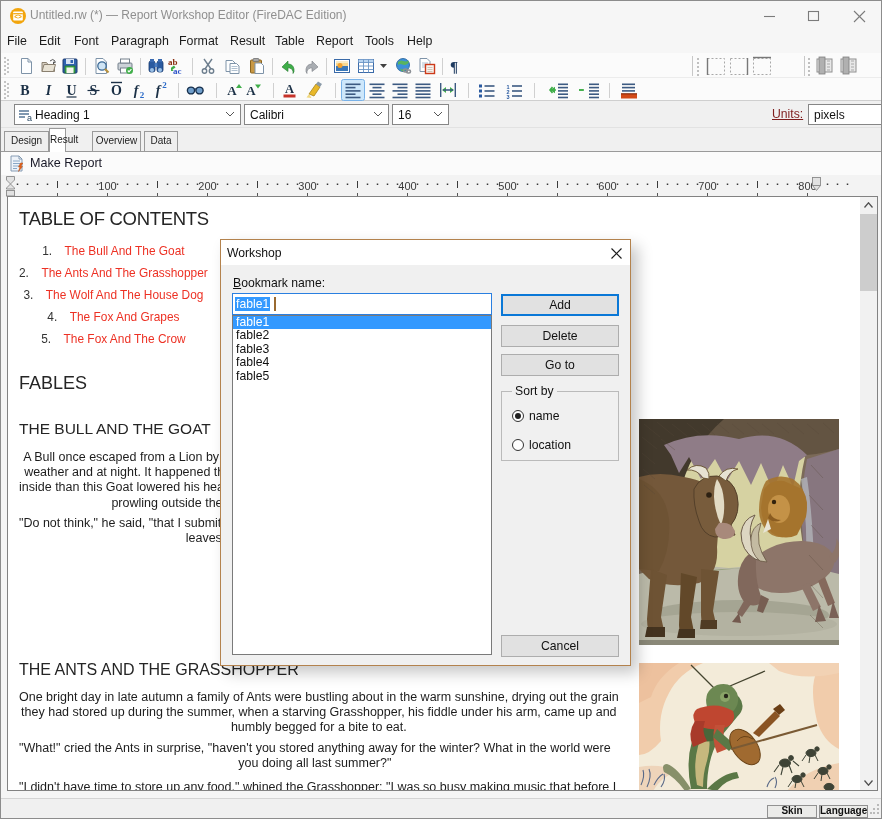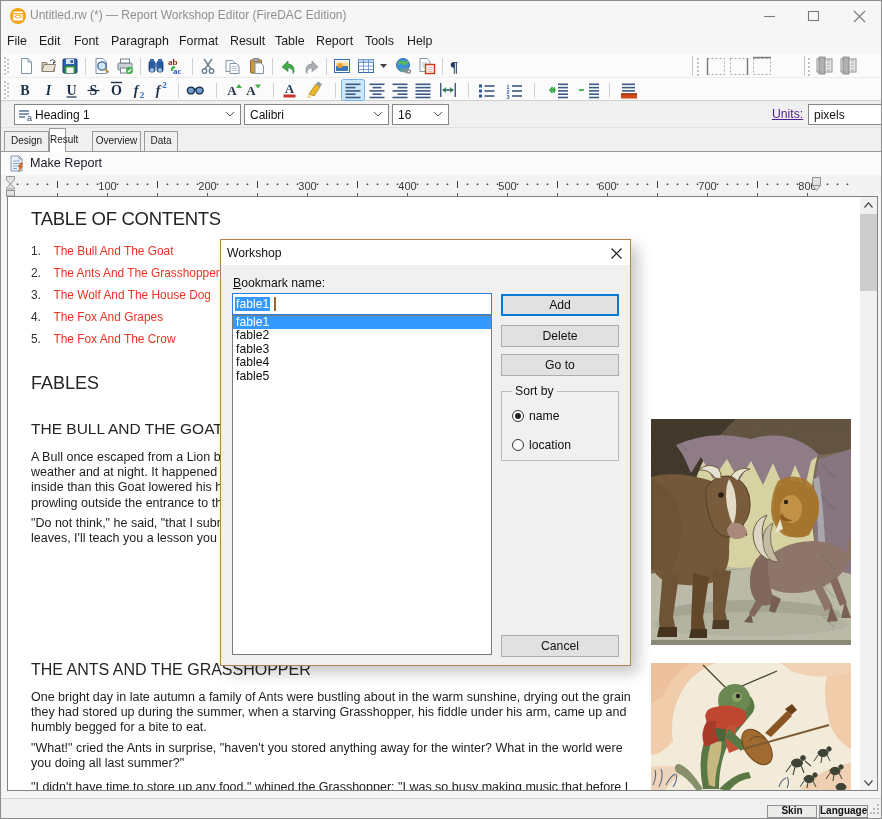--- a/index.html
+++ b/index.html
@@ -22,21 +22,21 @@
 #tabrow{position:absolute;left:0;top:127px;width:880px;height:24px;background:#f0f0f0;}
 .tab{position:absolute;top:3px;height:21px;border:1px solid #9a9a9a;border-bottom:none;background:#efefef;font-size:10px;color:#1c1c1c;text-align:center;padding-top:3px;}
 #tab-active{top:0px;height:24px;background:#fff;padding-top:5px;z-index:2;}
 
 #mkreport{position:absolute;left:0;top:151px;width:880px;height:23px;background:#fbfbfb;}
 #mkreport span{position:absolute;left:29px;top:4px;font-size:12.6px;color:#191927;}
 
 #ruler{position:absolute;left:0;top:174px;width:880px;height:22px;background:#f3f3f3;}
 
 #doc{position:absolute;left:6px;top:195px;width:871px;height:595px;background:#fff;border:1px solid #828282;overflow:hidden;}
-#page{position:absolute;left:12px;top:0;width:851px;height:594px;background:#fff;overflow:hidden;}
+#page{position:absolute;left:0;top:0;width:851px;height:594px;background:#fff;overflow:hidden;text-align:center;}
 .h1{position:absolute;left:11px;color:#252525;white-space:nowrap;}
 .body{position:absolute;left:11px;font-size:12.5px;line-height:15.2px;color:#1d1d1d;white-space:nowrap;}
 .tocnum{color:#333;}
 .tocitem{color:#ed3124;}
 
 #vsb{position:absolute;left:852px;top:0px;width:17px;height:594px;background:#f1f1f1;}
 #vsb .thumb{position:absolute;left:0;top:17px;width:17px;height:77px;background:#cdcdcd;}
 
 #dlg{position:absolute;left:219px;top:238px;width:411px;height:427px;background:#f0f0f0;border:1px solid #b3824d;box-shadow:7px 7px 14px rgba(0,0,0,0.22);z-index:10;}
 #dlg-title{position:absolute;left:0;top:0;width:409px;height:25px;background:#fff;}
@@ -403,21 +403,21 @@
       <svg class="cv" viewBox="0 0 8 5">
           <path d="M0 0 L4 4 L8 0" stroke="#555" fill="none"></path>
         </svg>
       </div>
     <div class="combo" style="left:391px;width:57px;">
         <span class="abs" style="left:5px;top:3px">16</span>
       <svg class="cv" viewBox="0 0 8 5">
           <path d="M0 0 L4 4 L8 0" stroke="#555" fill="none"></path>
         </svg>
       </div>
-    <span class="abs" style="left:771px;top:6px;font-size:12.2px;color:#4c1d95;text-decoration:underline;">Units:</span>
+    <span class="abs" style="left:771px;top:6px;font-size:12.2px;color:#7f1d1d;text-decoration:underline;">Units:</span>
     <div class="combo" style="left:807px;width:77px;padding-left:47px;">
         <span class="abs" style="left:5px;top:3px">pixels</span>
       </div>
   </div>
   <div id="tabrow">
     <div class="tab" style="left:3px;width:45px;">Design</div>
     <div class="tab" id="tab-active" style="left:48px;width:17px;">Result</div>
     <div class="tab" style="left:91px;width:49px;">Overview</div>
     <div class="tab" style="left:143px;width:34px;">Data</div>
     <div class="abs" style="left:0;top:23px;width:880px;height:1px;background:#9a9a9a;z-index:1"></div>

